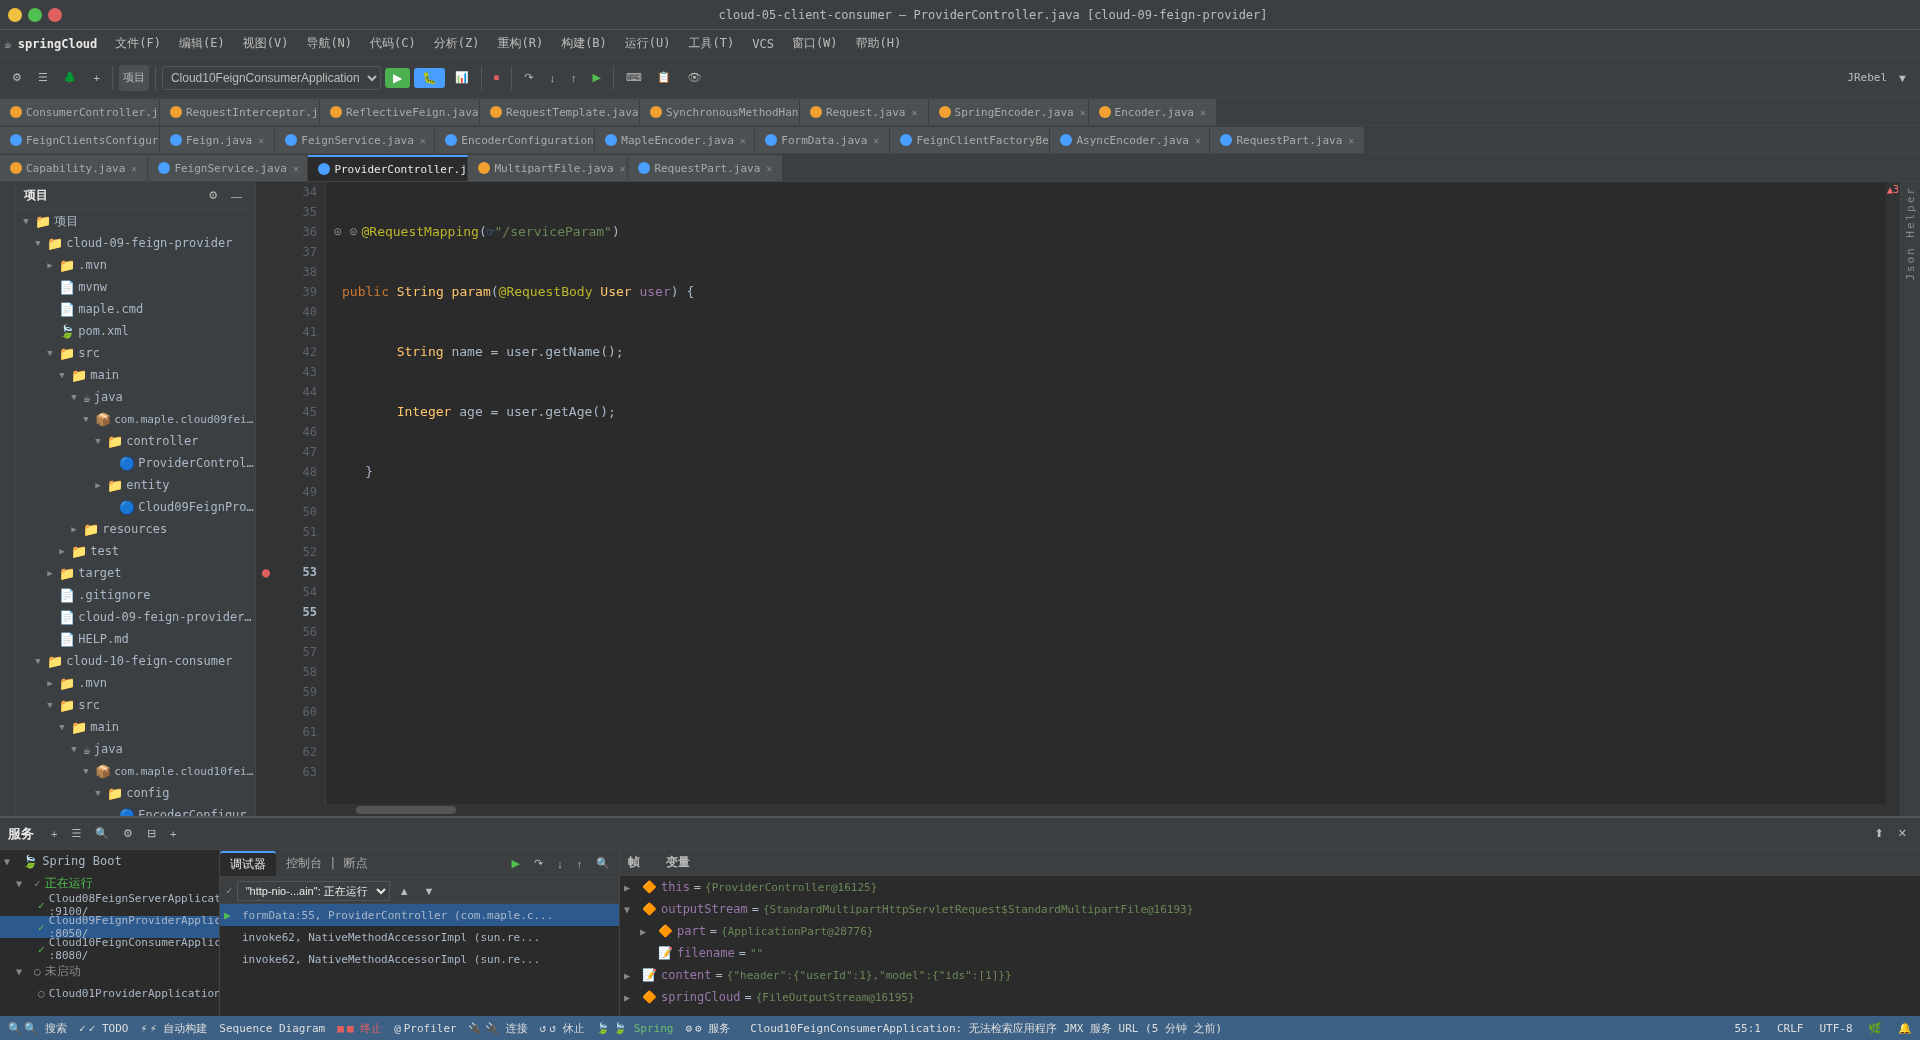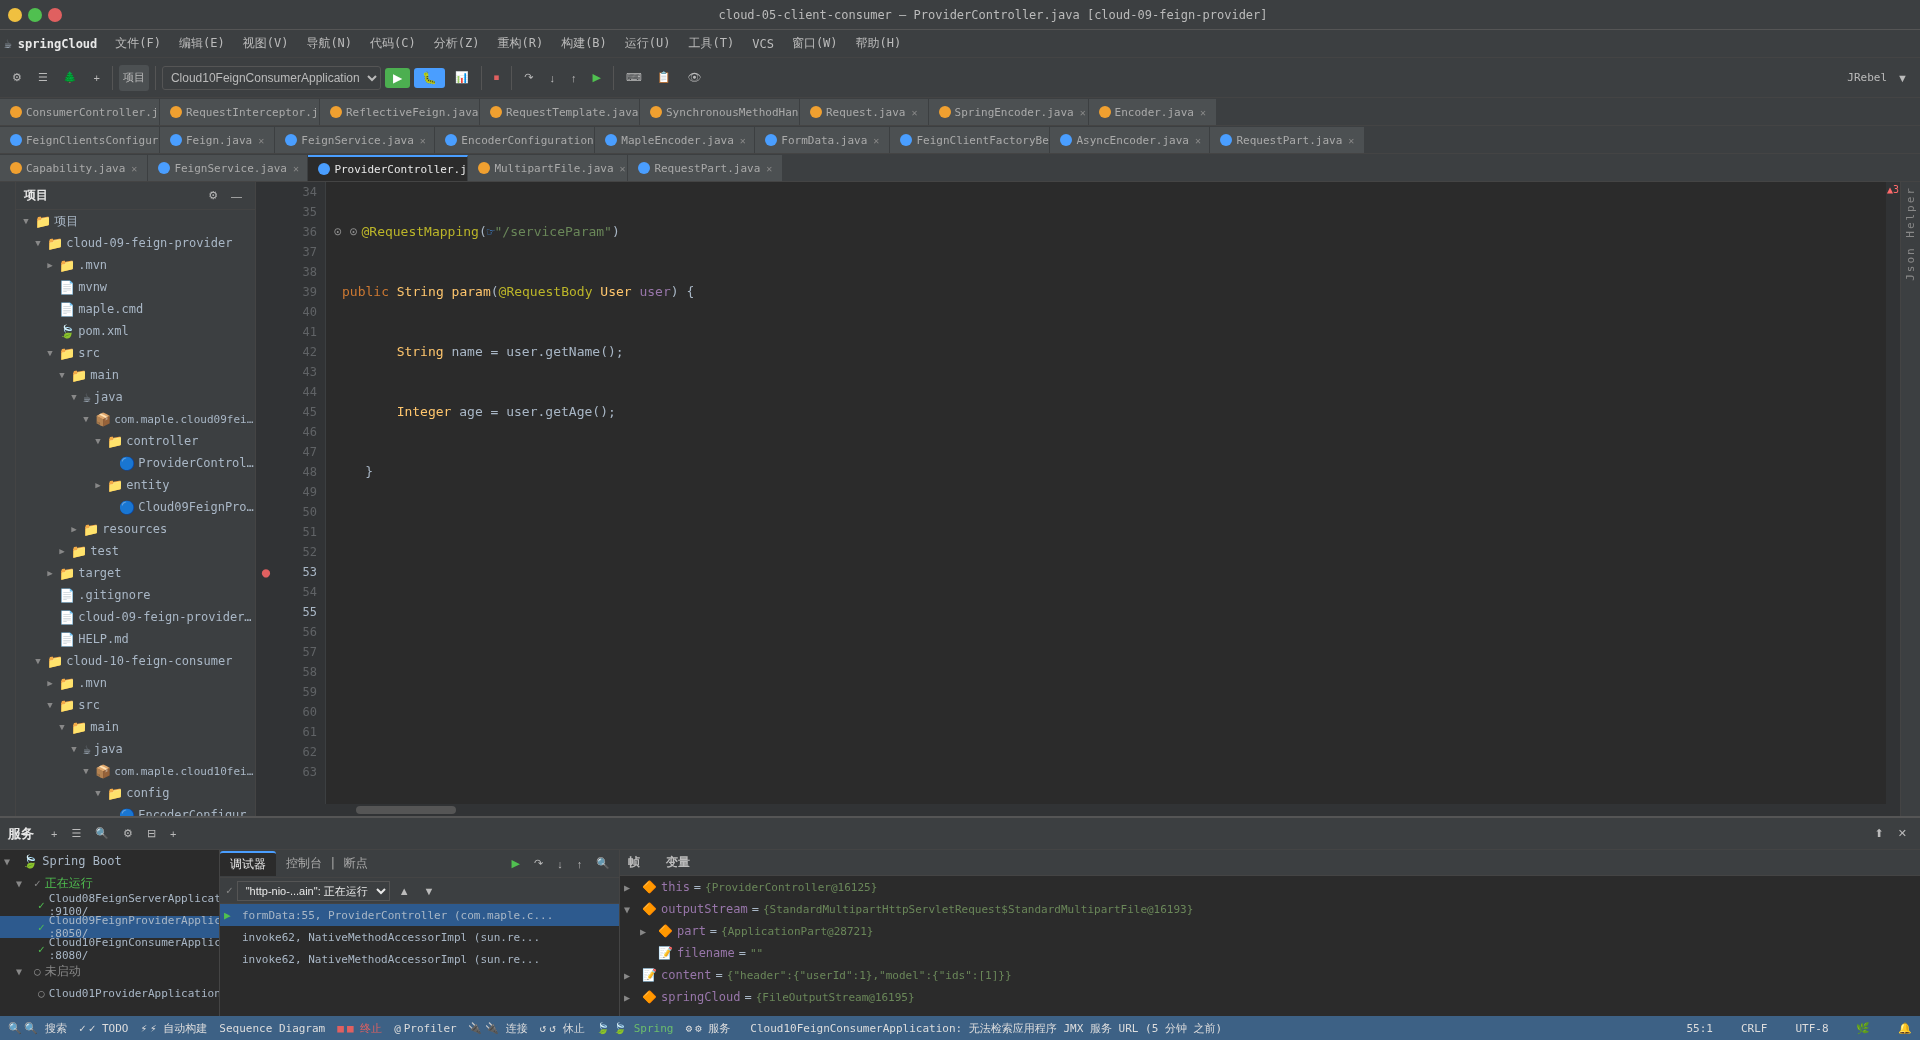--- a/index.html
+++ b/index.html
@@ -221,21 +221,21 @@
       border-right: 1px solid #3c3f41;
     }
     .line-num {
       height: 20px;
       display: flex;
       align-items: center;
       justify-content: flex-end;
       color: #606366;
       font-size: 12px;
     }
-    .line-num.active { color: #a9b7c6; }
+    .line-num.active { color: #a9b7c6; font-weight: bold; }
     .code-content {
       flex: 1;
       overflow: auto;
       font-size: 13px;
       line-height: 20px;
       padding: 0 8px;
       white-space: pre;
       color: #a9b7c6;
     }
     .code-content::-webkit-scrollbar { height: 8px; width: 8px; }
@@ -330,21 +330,21 @@
       font-size: 11px;
       color: #ddd;
       display: flex;
       align-items: center;
       gap: 3px;
       cursor: pointer;
     }
     .status-right {
       margin-left: auto;
       display: flex;
-      gap: 28px;
+      gap: 16px;
     }
 
     .debug-section-header {
       height: 26px;
       background: #3c3f41;
       display: flex;
       align-items: center;
       padding: 0 8px;
       font-size: 12px;
       font-weight: bold;
@@ -934,21 +934,21 @@
           <span class="var-name">outputStream</span>
           <span class="var-eq"> = </span>
           <span class="var-val">{StandardMultipartHttpServletRequest$StandardMultipartFile@16193}</span>
         </div>
 
         <div class="var-item" style="padding-left:20px;">
           <span class="var-expand">▶</span>
           <span style="font-size:12px;">🔶</span>
           <span class="var-name">part</span>
           <span class="var-eq"> = </span>
-          <span class="var-val">{ApplicationPart@28721}</span>
+          <span class="var-val">{ApplicationPart@28776}</span>
         </div>
 
         <div class="var-item" style="padding-left:20px;">
           <span class="var-expand" style="color:transparent;">▶</span>
           <span style="font-size:12px;">📝</span>
           <span class="var-name">filename</span>
           <span class="var-eq"> = </span>
           <span class="var-val">""</span>
         </div>
 

